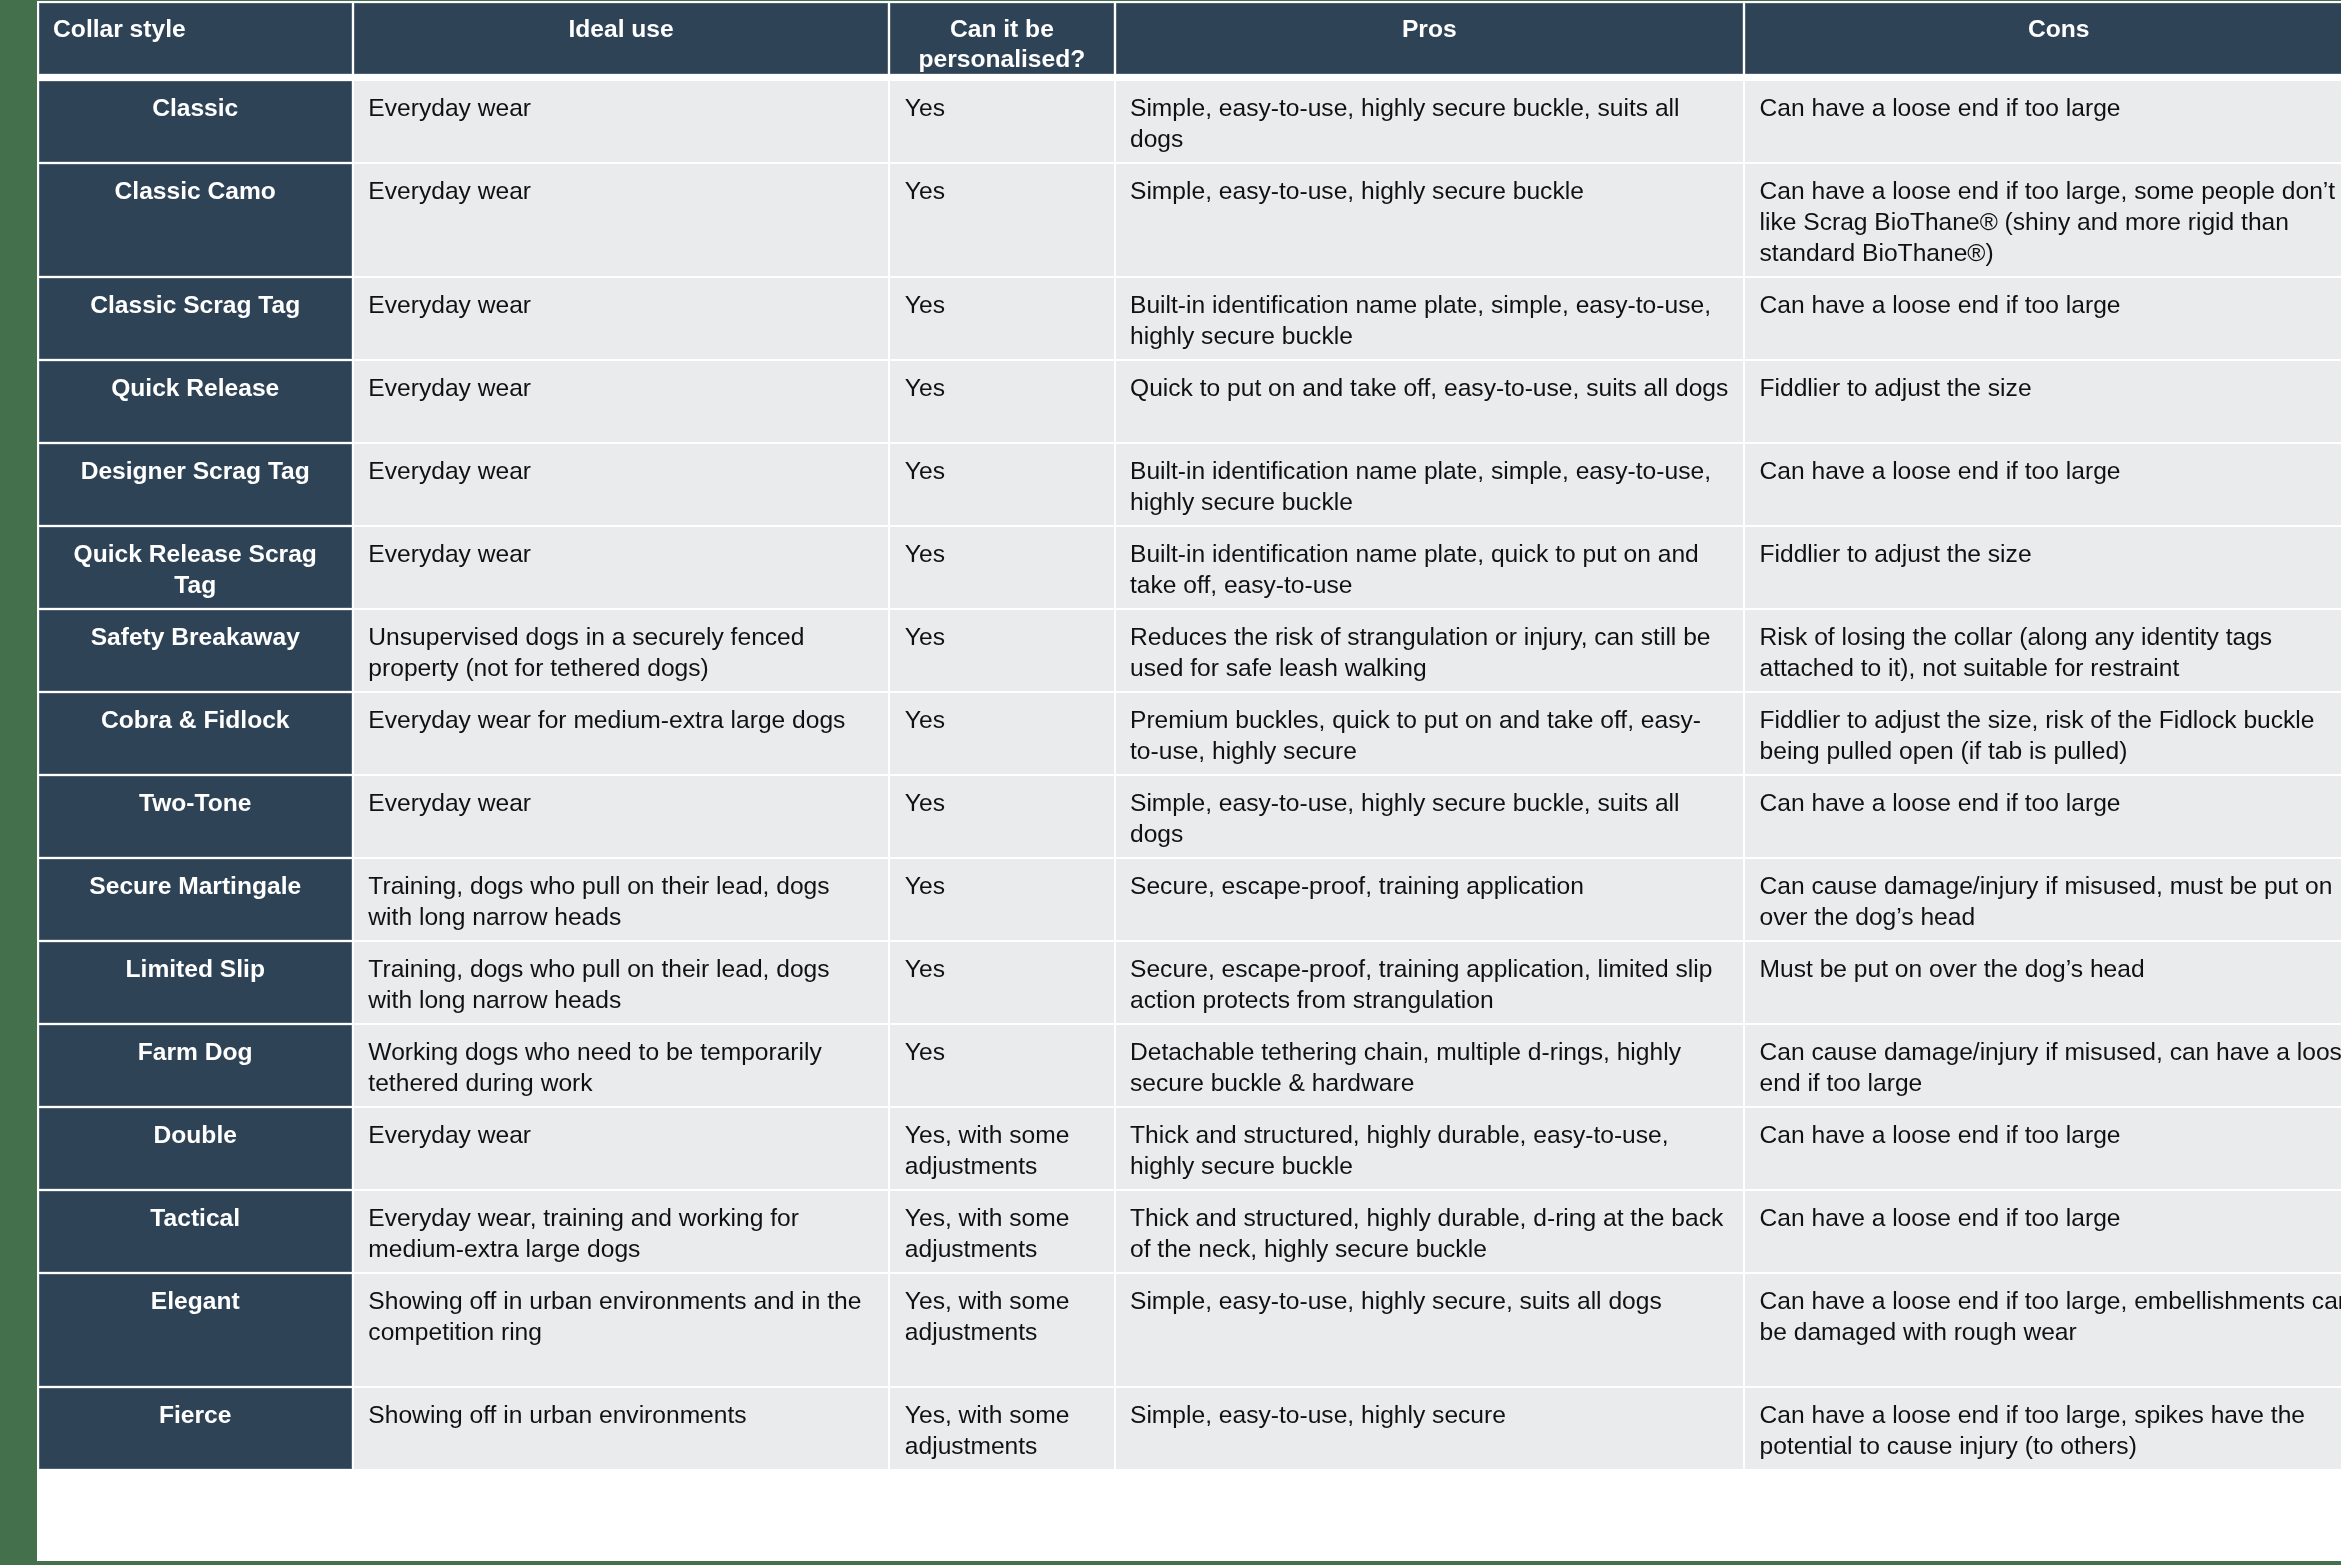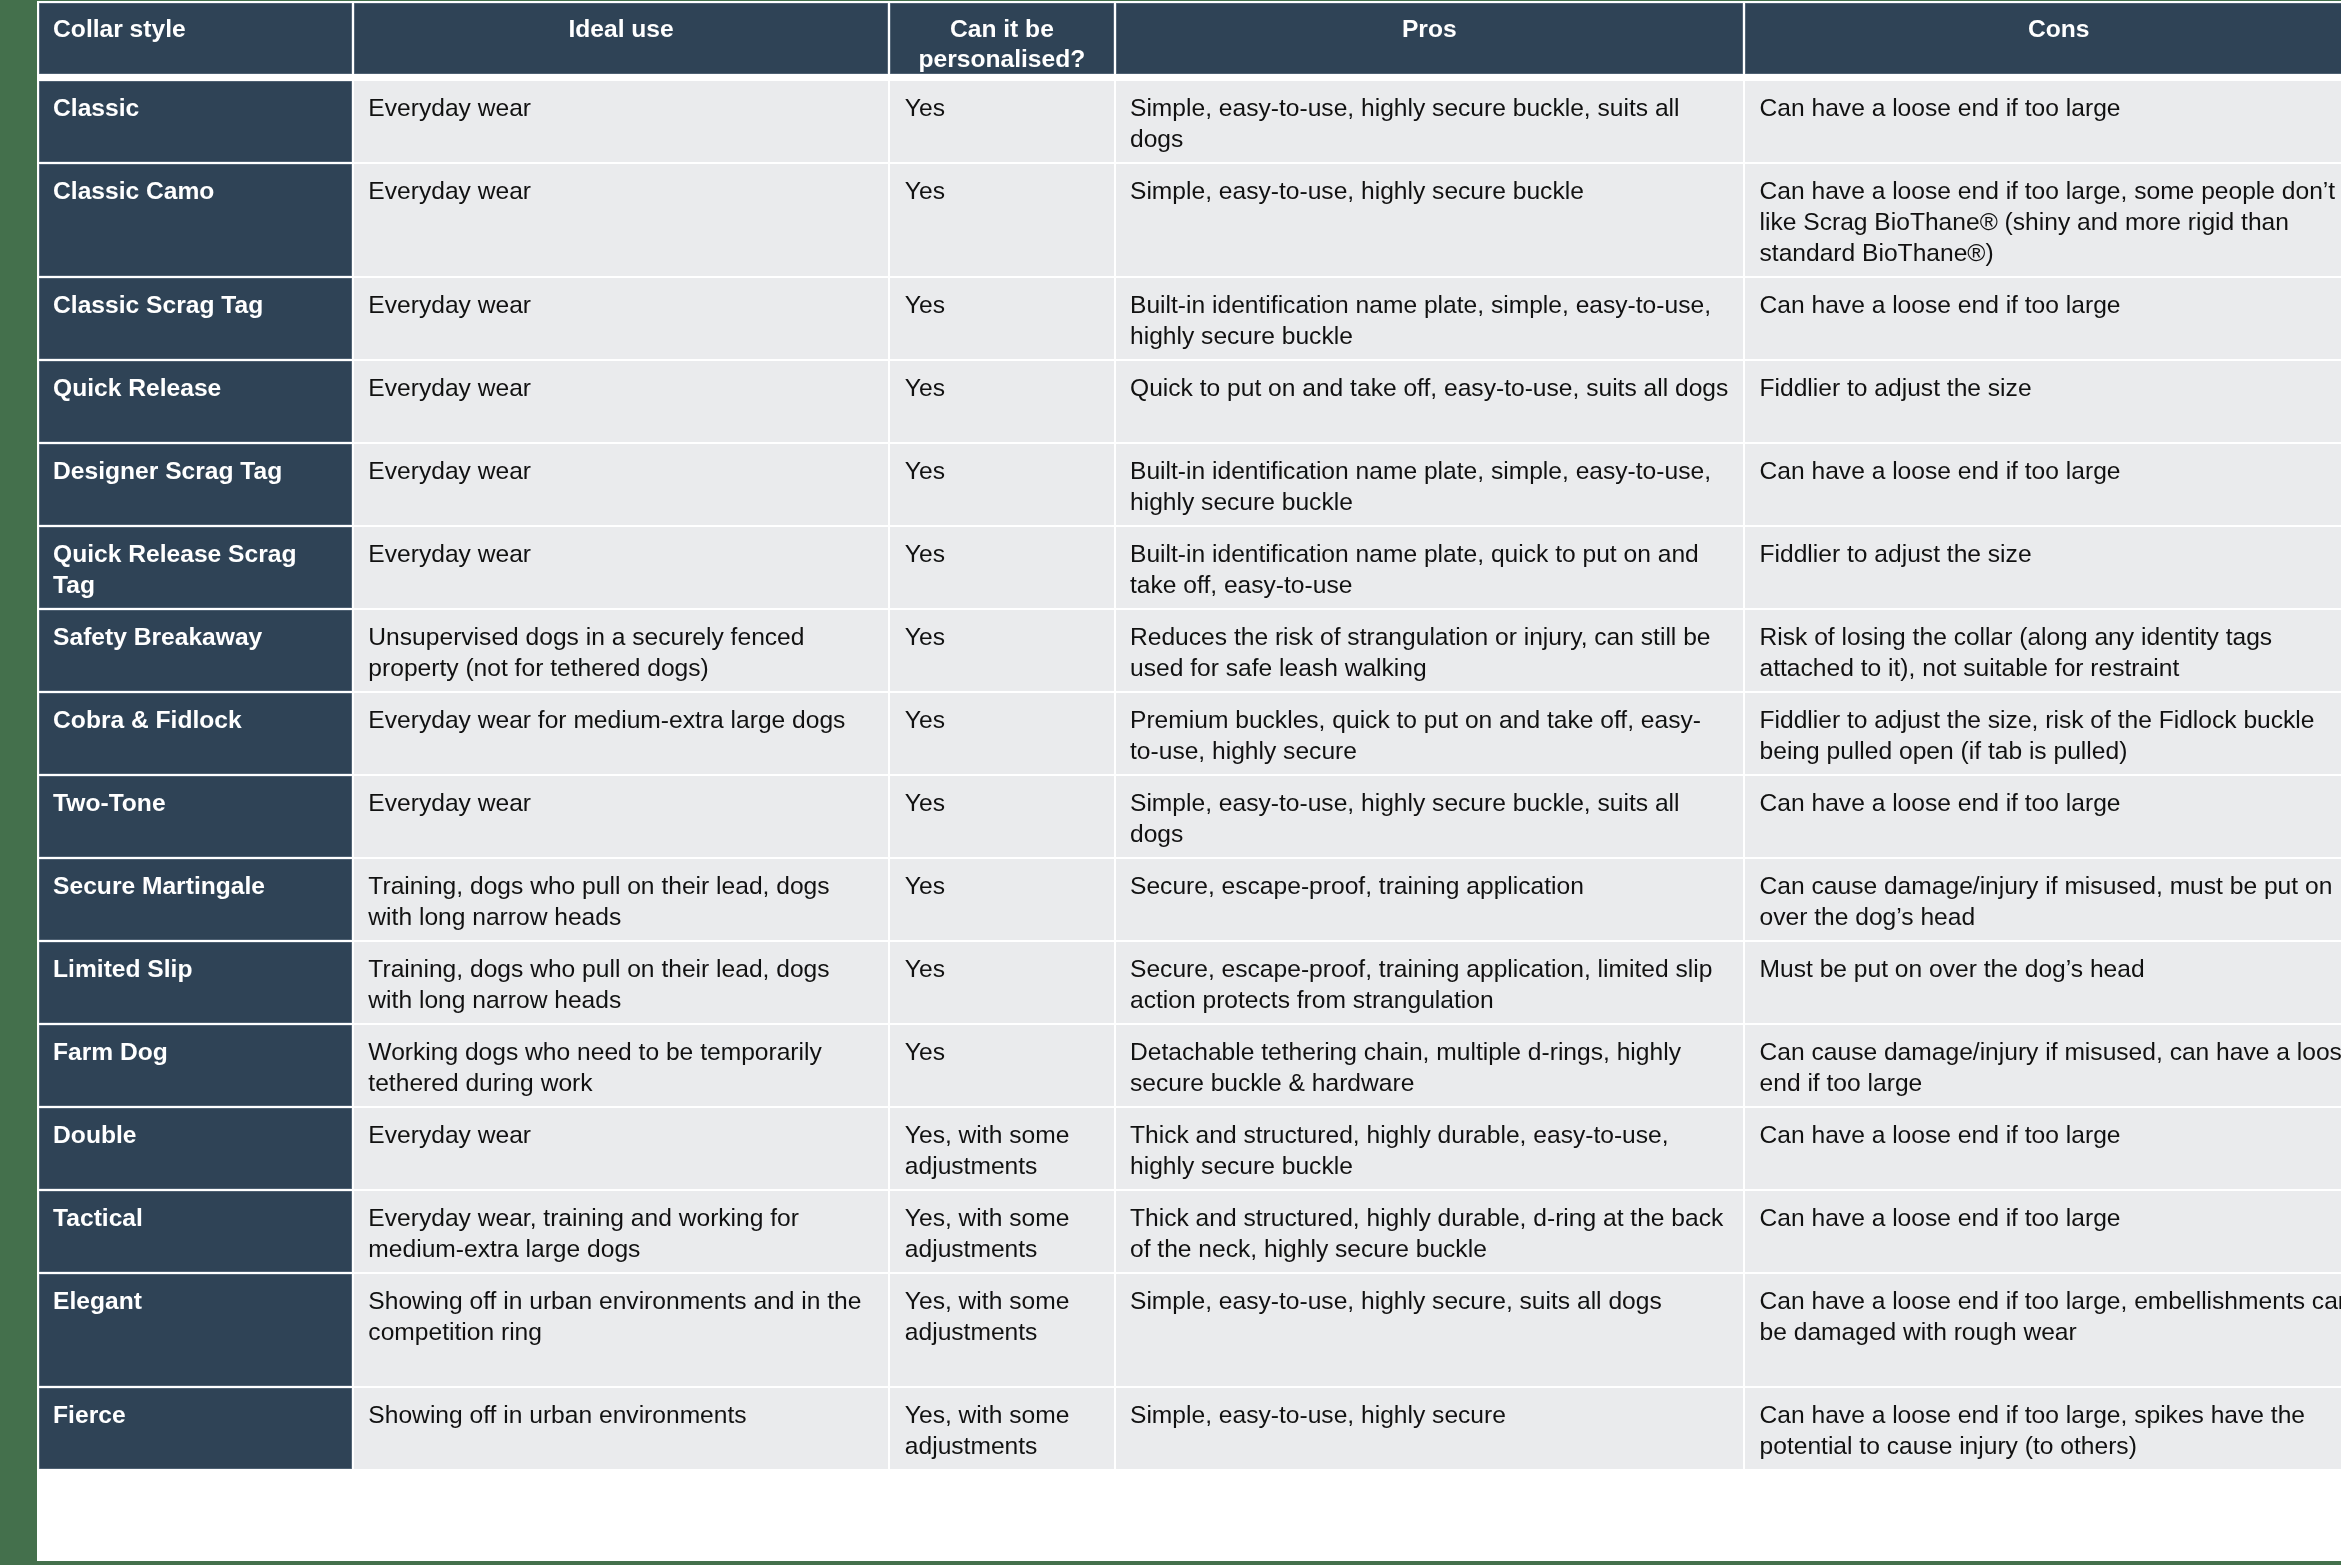--- a/index.html
+++ b/index.html
@@ -65,20 +65,21 @@
       vertical-align: top;
       padding: 11.2px 14.5px 5.6px 14.5px;
       box-sizing: border-box;
       height: 81px;
     }
     td.name {
       background: #2f4356;
       color: #ffffff;
       font-weight: bold;
       box-shadow: inset 0 0 0 0.6px #6f7f8e;
+      text-align: center;
     }
     tr.tall td { height: 112px; }
   </style>
 </head>
 <body>
 
 <div class="page">
   <table class="collars">
     <colgroup>
       <col class="c1">

